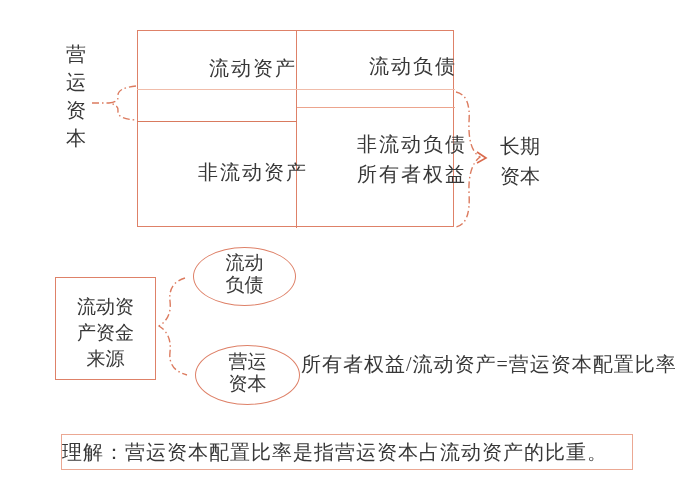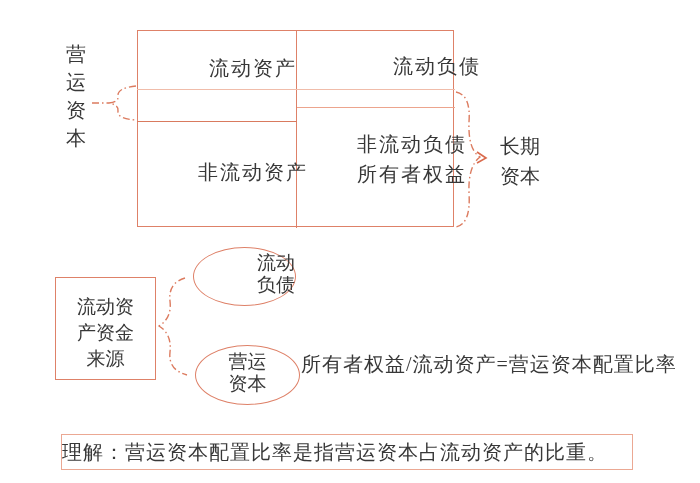--- a/index.html
+++ b/index.html
@@ -11,30 +11,30 @@
   .ml{white-space:pre-line;}
   .ctr{text-align:center;}
   
   .tbl-outer{left:137px;top:30px;width:315px;height:195px;border:1.6px solid #DE8168;}
   .tbl-divider{left:296px;top:30px;width:0;height:198px;border-left:1.6px solid #DE8168;}
   .line-full{left:137px;top:89px;width:318px;height:0;border-top:1.6px solid #F0BCAA;}
   .line-right{left:297px;top:107px;width:158px;height:0;border-top:1.6px solid #ECA48D;}
   .line-left{left:137px;top:121px;width:160px;height:0;border-top:1.6px solid #D97A5E;}
   .cell{font-size:20px;letter-spacing:2px;margin-left:36px;}
   .cell-ca{left:137px;top:55px;width:160px;}
-  .cell-cl{left:287px;top:53px;width:158px;text-align:right;}
+  .cell-cl{left:298px;top:53px;width:158px;}
   .cell-nca{left:137px;top:159px;width:160px;}
   .cell-ncl{left:297px;top:129px;width:158px;line-height:30px;}
   .v-label{left:60px;top:40px;width:32px;font-size:20px;line-height:28px;}
   .lt-label{left:492px;top:131px;width:56px;font-size:20px;line-height:30px;}
   
   .src-box{left:55px;top:277px;width:99px;height:85px;border:1.6px solid #DE8168;
            font-size:19px;line-height:26px;padding-top:16px;}
   .ellipse{border:1.6px solid #DE8168;border-radius:50%;font-size:19px;line-height:22px;}
-  .el-top{left:193px;top:247px;width:101px;height:53px;padding-top:4px;text-align:right;}
+  .el-top{left:193px;top:247px;width:101px;height:53px;padding-top:4px;}
   .el-bot{left:195px;top:345px;width:103px;height:53px;padding-top:5px;}
   .formula{left:301px;top:351px;width:390px;font-size:20px;letter-spacing:1px;}
   
   .note-box{left:61px;top:434px;width:570px;height:34px;border:1px solid #EBA893;
             font-size:20px;line-height:34px;letter-spacing:1px;}
   svg.overlay{position:absolute;left:0;top:0;width:700px;height:483px;pointer-events:none;}
 </style>
 </head>
 <body>
 

